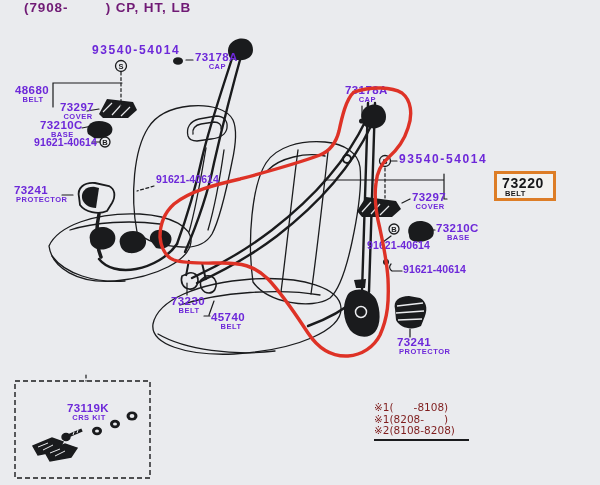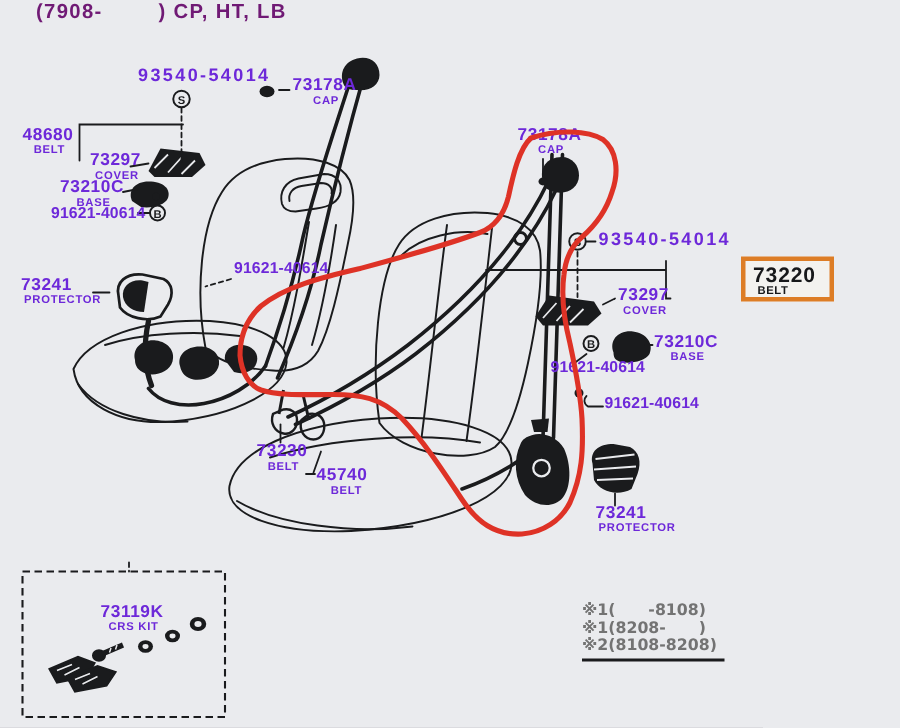--- a/index.html
+++ b/index.html
@@ -13,21 +13,21 @@
        letter-spacing:.4px;line-height:1.05;white-space:pre;}
   .lbl .sub{display:block;font-size:7.5px;letter-spacing:.5px;margin-left:2px;text-align:center;}
   .lbl.small{font-size:10.5px;letter-spacing:.1px;}
   .lbl.wide{font-size:12px;letter-spacing:1.6px;}
   .hibox{position:absolute;left:446px;top:171px;width:56px;height:24px;
          border:3px solid #dd7d26;background:rgba(250,247,240,.55);margin-left:48px;}
   .hibox .num{position:absolute;left:5px;top:1px;font-size:14px;font-weight:bold;
               letter-spacing:.6px;color:#17181a;white-space:pre;}
   .hibox .sub{position:absolute;left:8px;top:15px;font-size:7.5px;font-weight:bold;
               letter-spacing:.4px;color:#17181a;white-space:pre;}
-  .fn{position:absolute;left:388px;top:401px;color:#737373;font-weight:bold;}
+  .fn{position:absolute;left:374px;top:401px;color:#7f1d1d;font-weight:normal;}
   .fn-row{height:11.5px;font-size:10.5px;white-space:pre;
           font-family:"DejaVu Sans",sans-serif;}
   .fn-underline{margin-top:3px;width:95px;border-top:2.2px solid #1a1b1d;height:0;}
 </style>
 </head>
 <body>
 
 <div class="wrap">
 
   <svg class="layer" width="600" height="485" viewBox="0 0 600 485">

